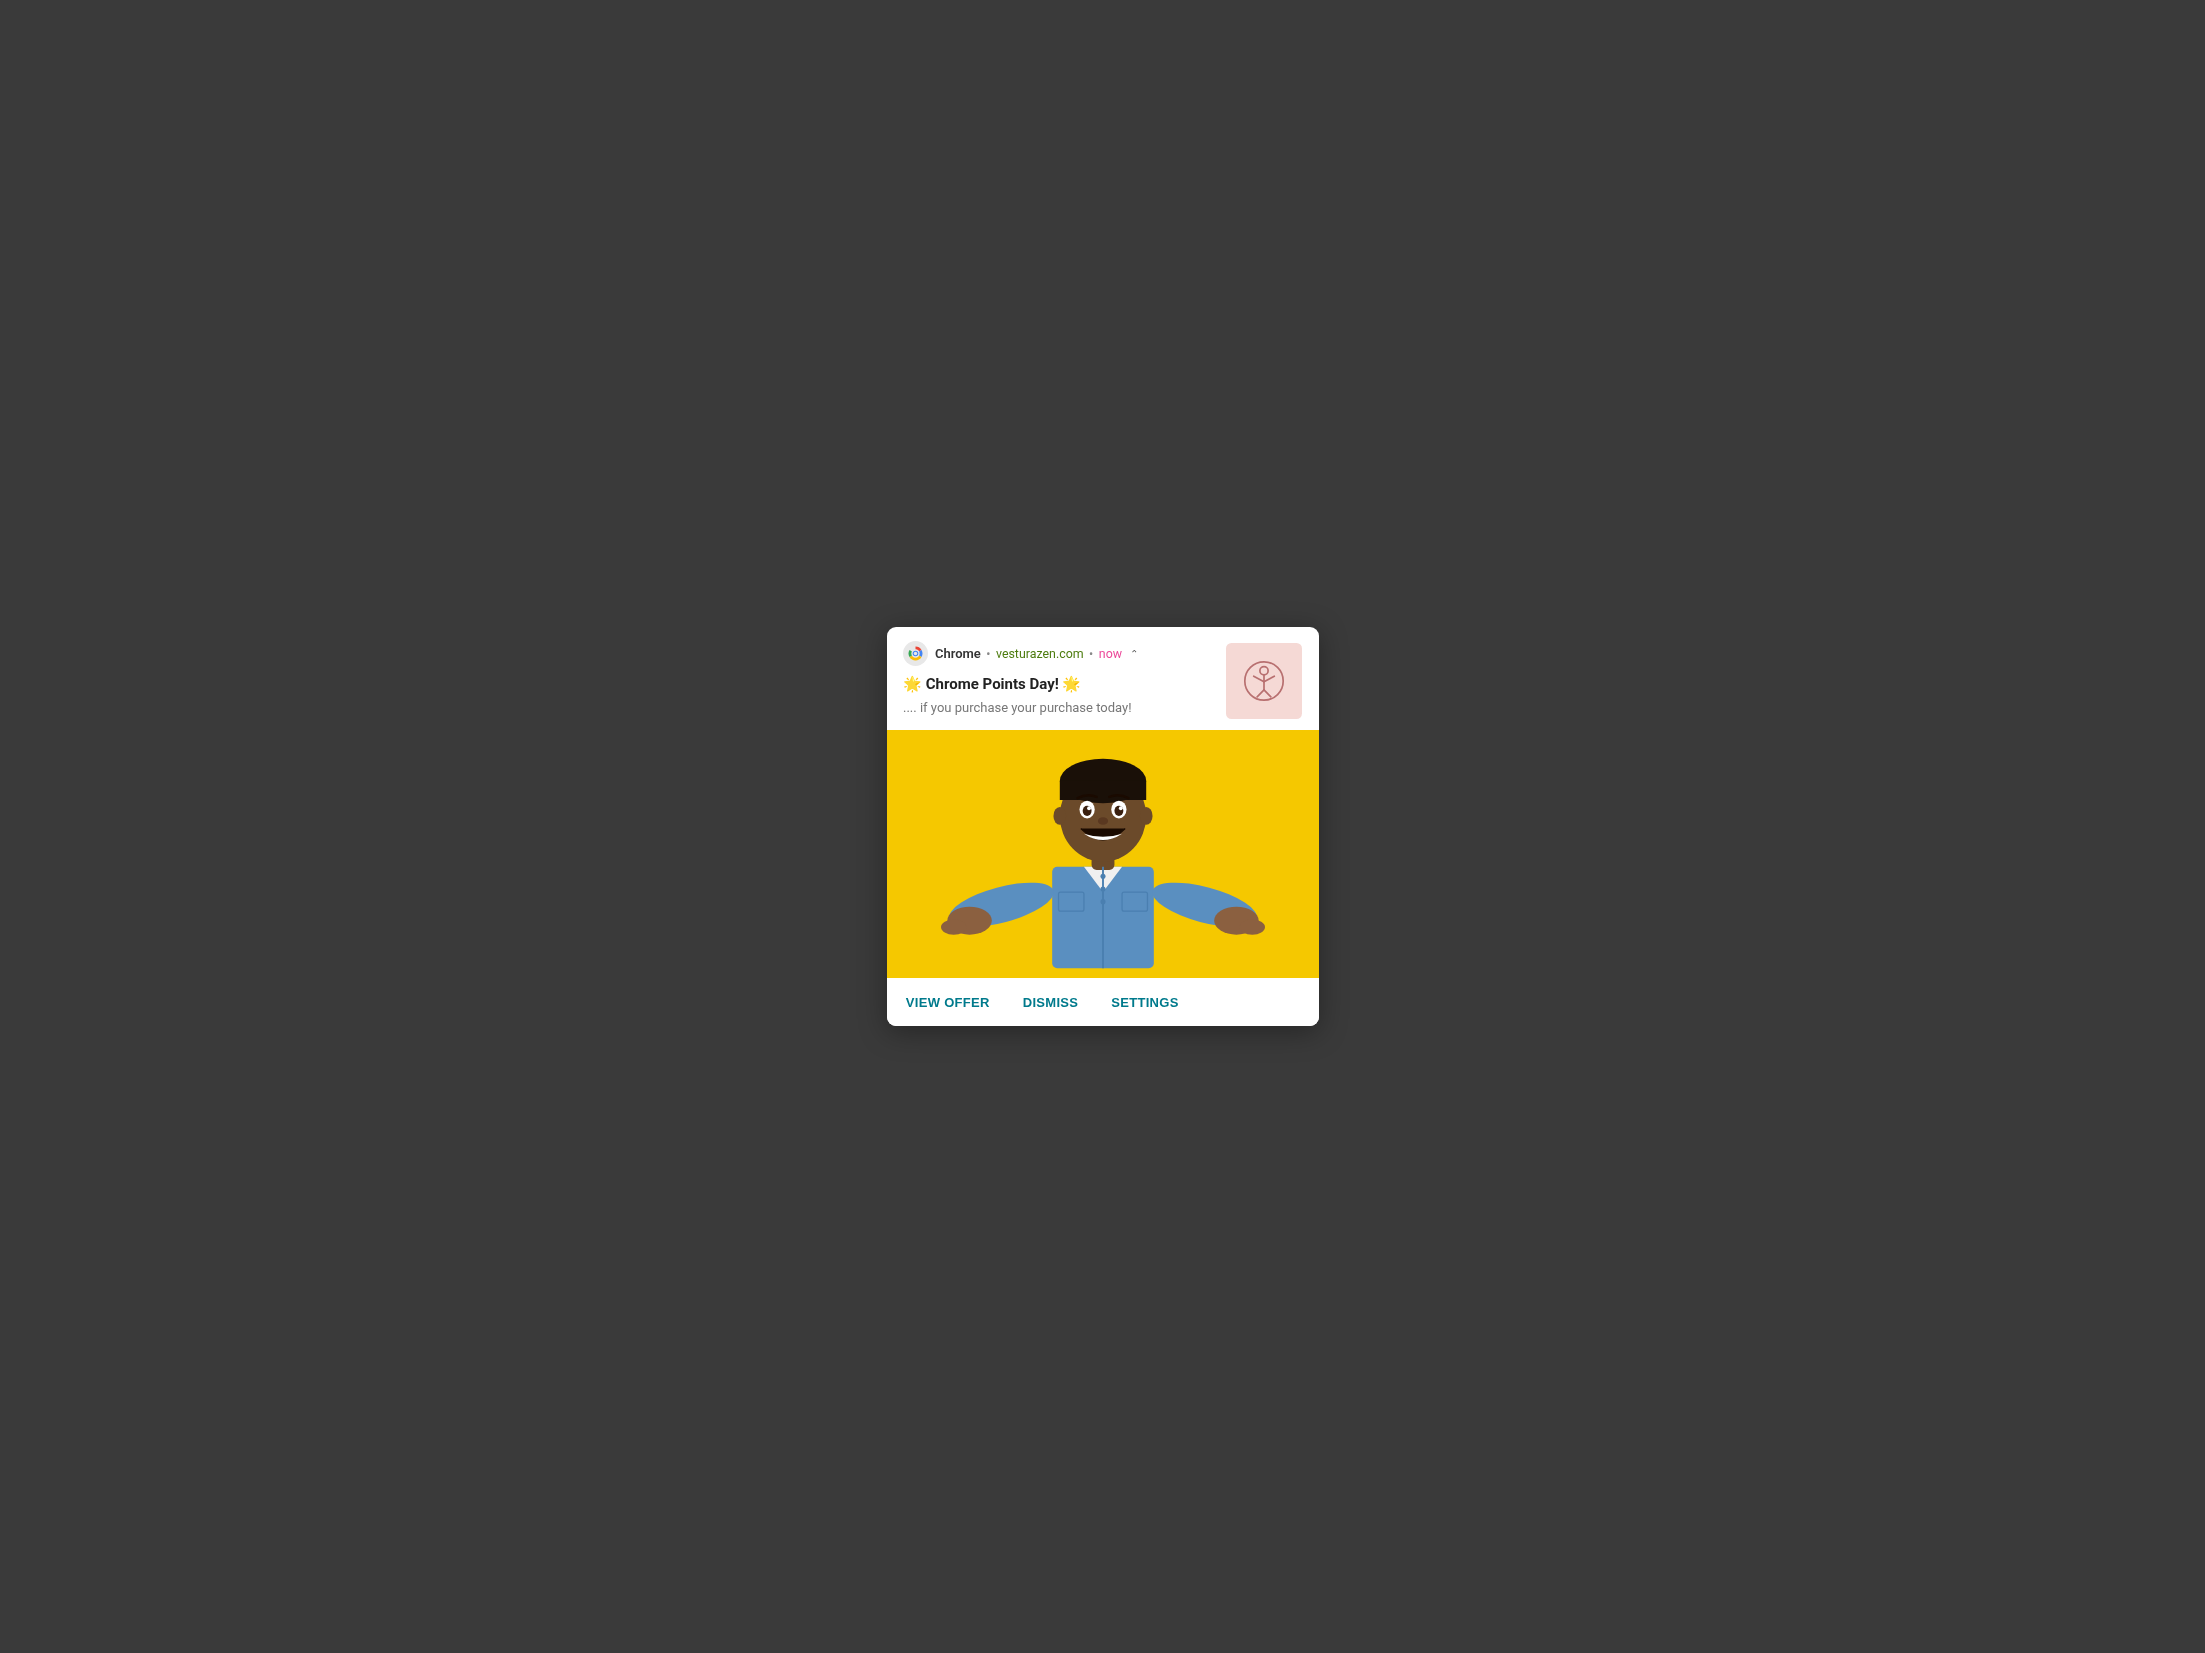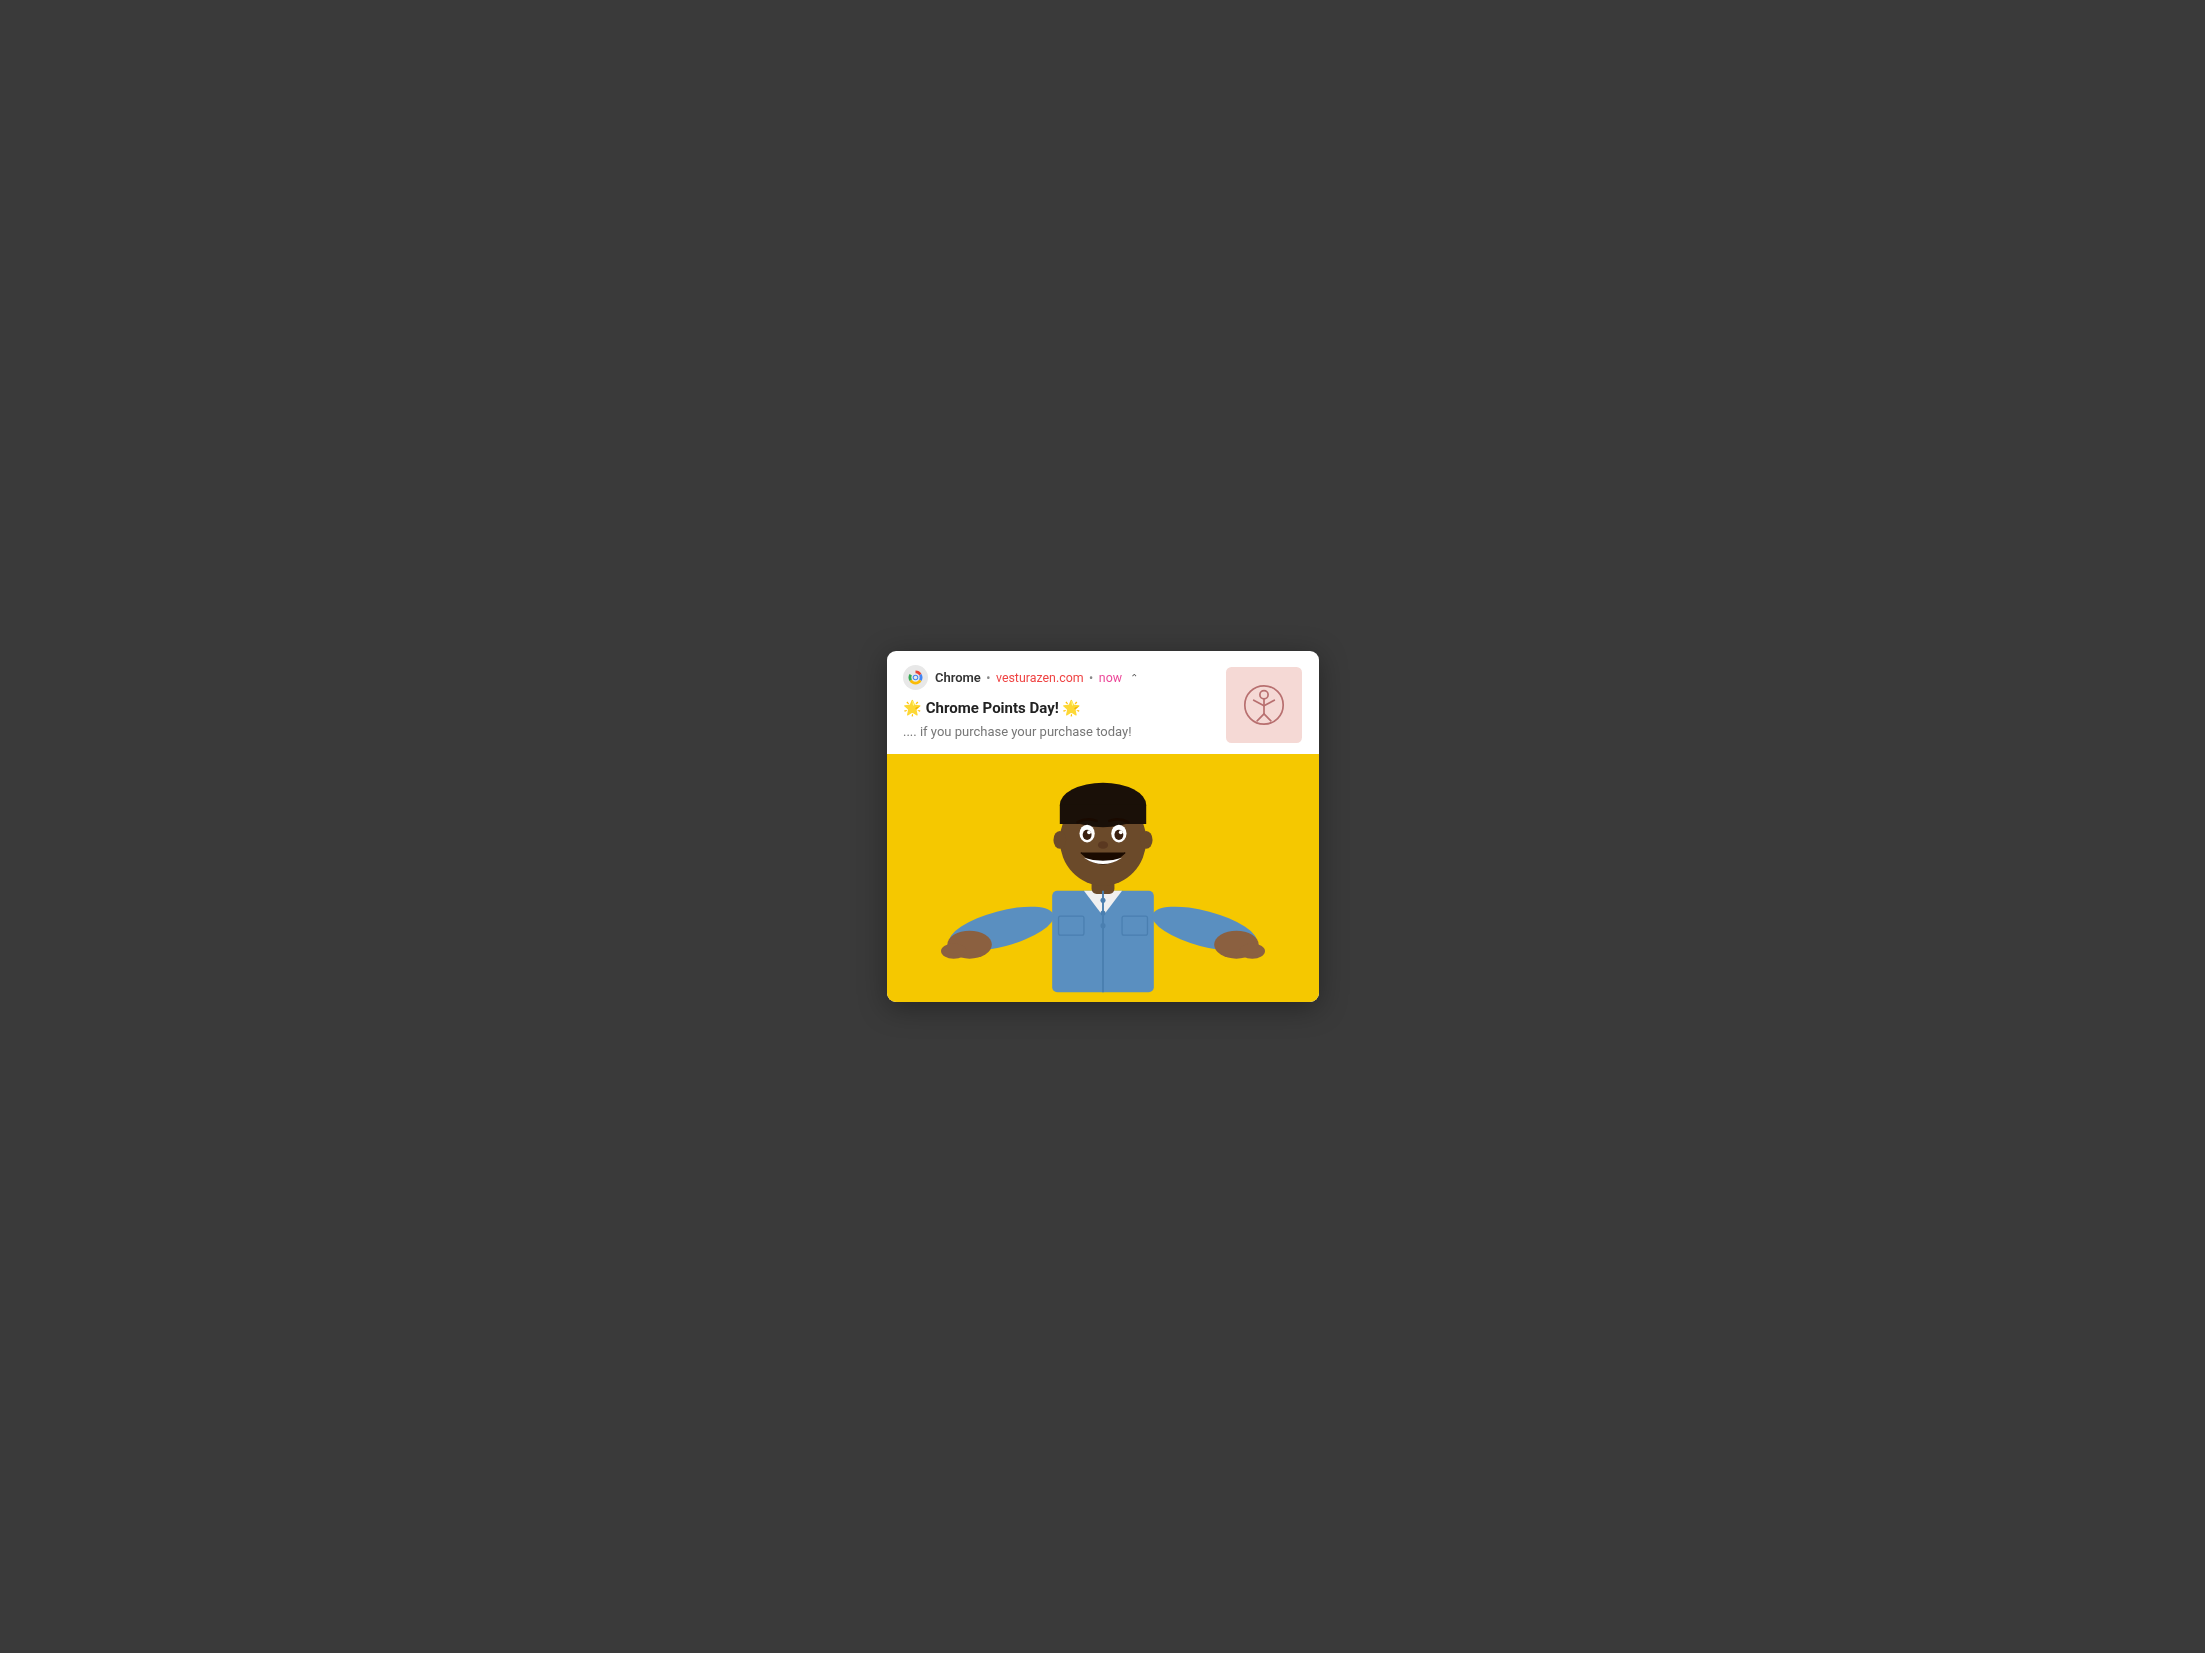--- a/index.html
+++ b/index.html
@@ -63,21 +63,21 @@
       color: #333333;
       font-size: 13px;
     }
 
     .dot {
       color: #888888;
       font-size: 12.4px;
     }
 
     .site {
-      color: #ef4444;
+      color: #4d7c0f;
       font-size: 12.4px;
     }
 
     .time {
       color: #ec4899;
       font-size: 12.4px;
     }
 
     .chevron-up {
       display: inline-block;
@@ -268,15 +268,20 @@
       <rect x="270" y="240" width="40" height="30" rx="3" fill="none" stroke="#4a7fb0" stroke-width="2"></rect>
 
       <rect x="370" y="240" width="40" height="30" rx="3" fill="none" stroke="#4a7fb0" stroke-width="2"></rect>
 
       <circle cx="340" cy="215" r="4" fill="#4a7fb0"></circle>
       <circle cx="340" cy="235" r="4" fill="#4a7fb0"></circle>
       <circle cx="340" cy="255" r="4" fill="#4a7fb0"></circle>
     </svg>
   </div>
 
+  <div class="footer">
+    <button class="action-btn">VIEW OFFER</button>
+    <button class="action-btn">DISMISS</button>
+    <button class="action-btn">SETTINGS</button>
+  </div>
 
 </div>
 
 
 </body></html>

